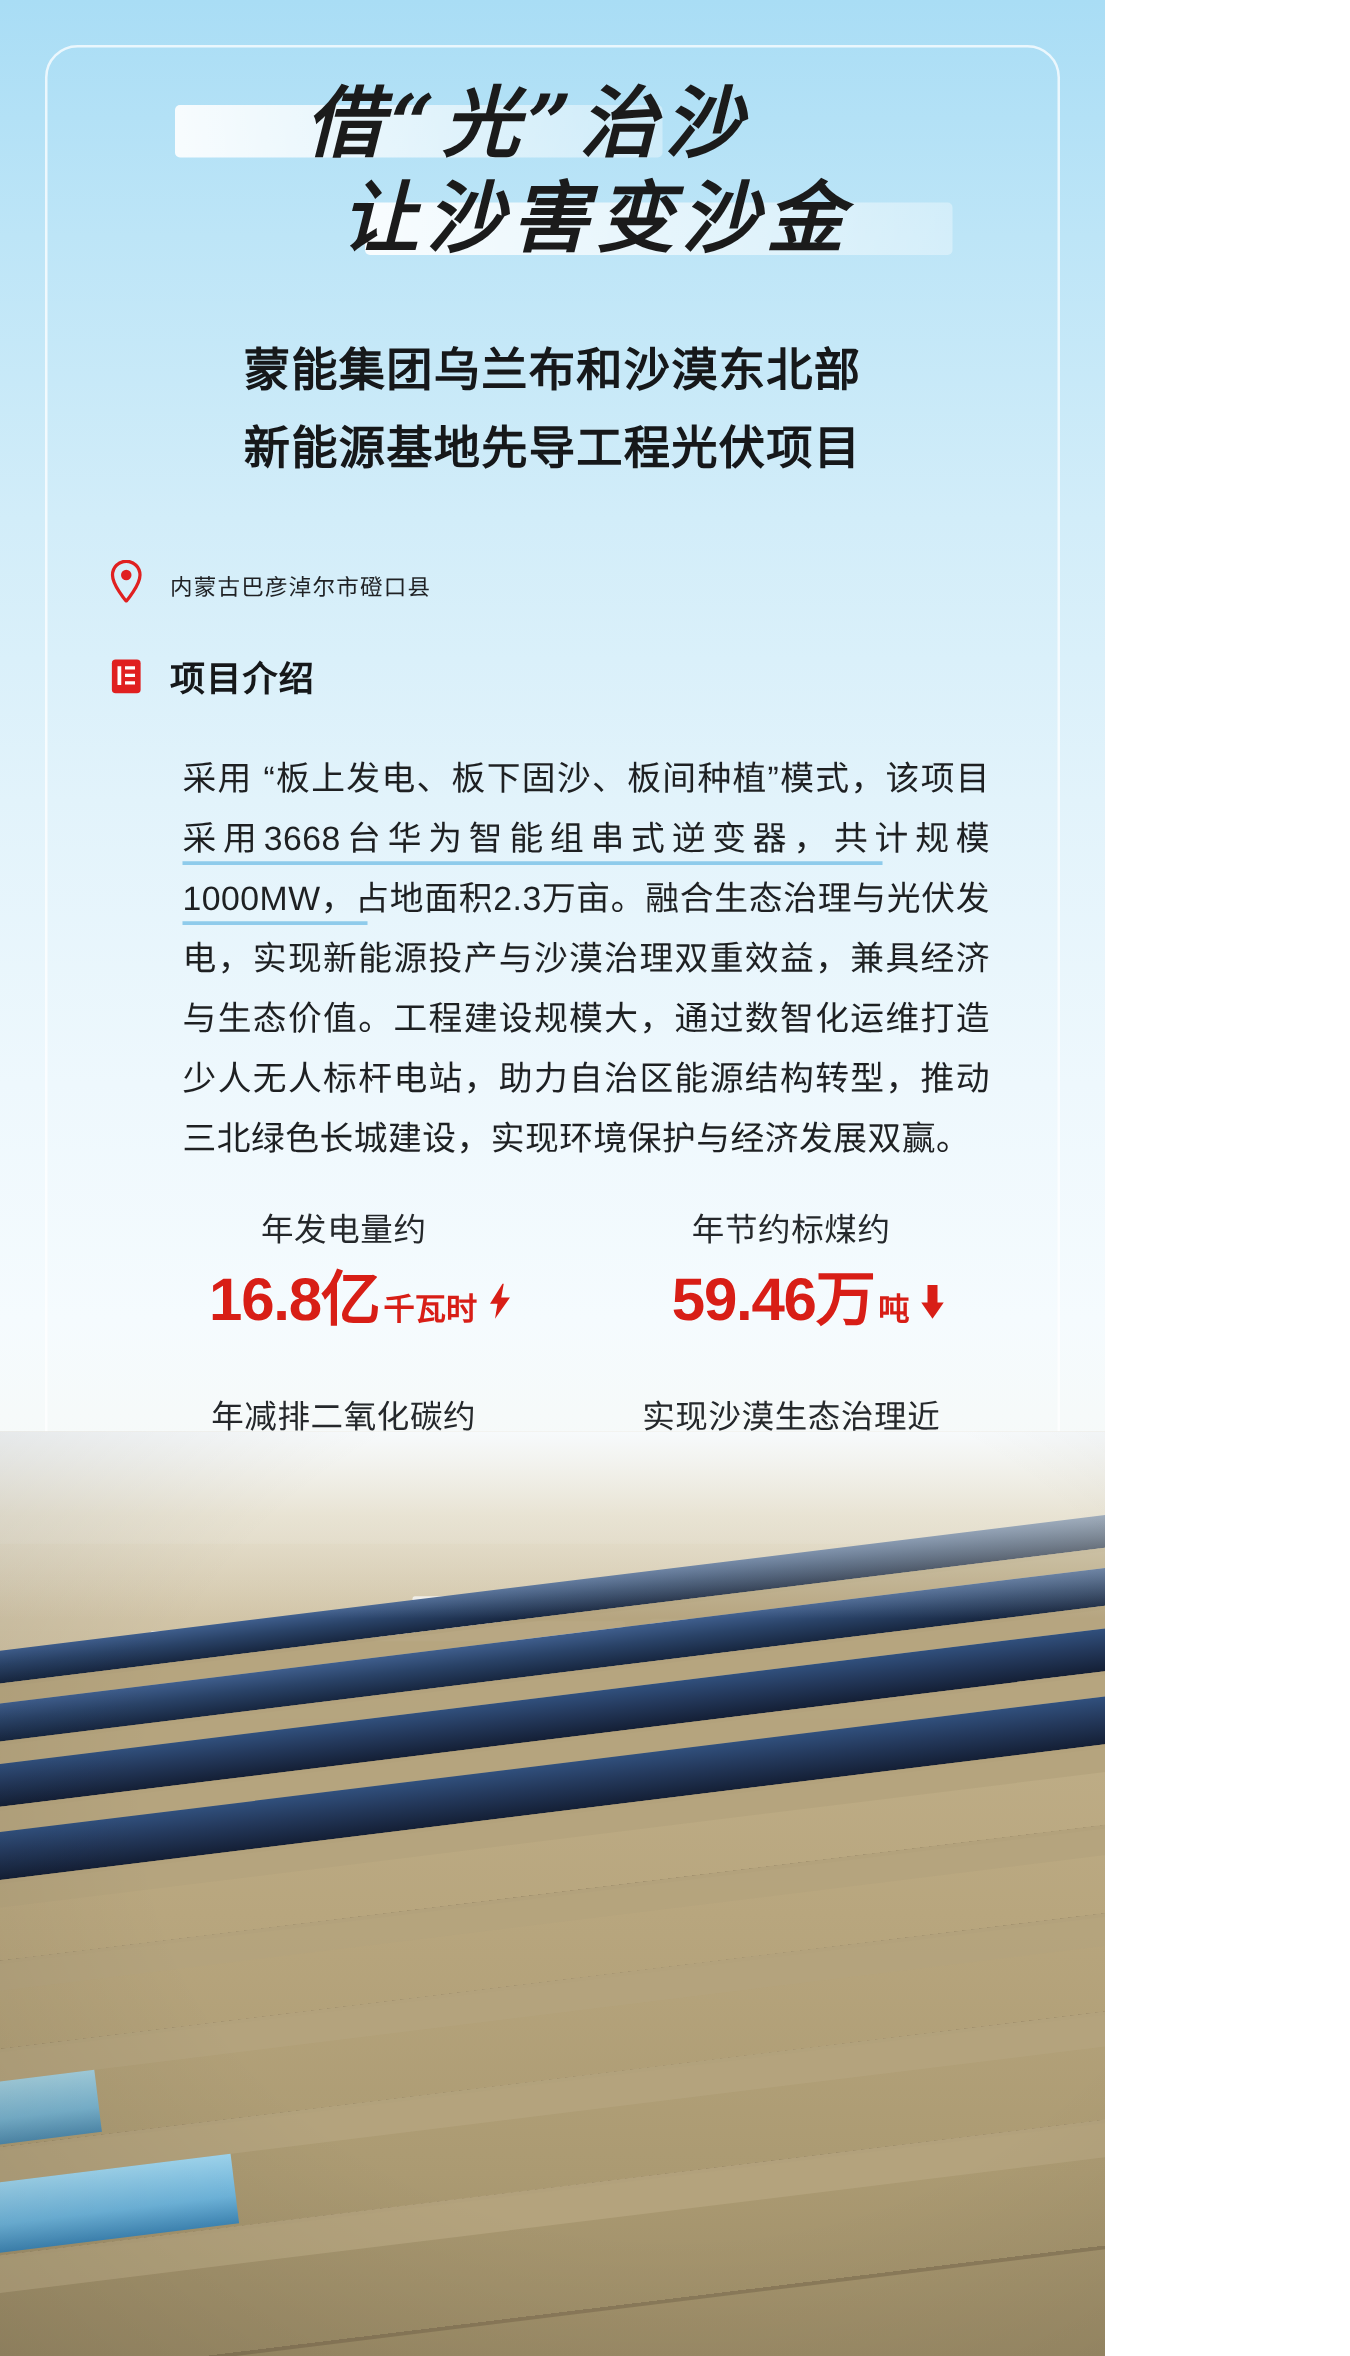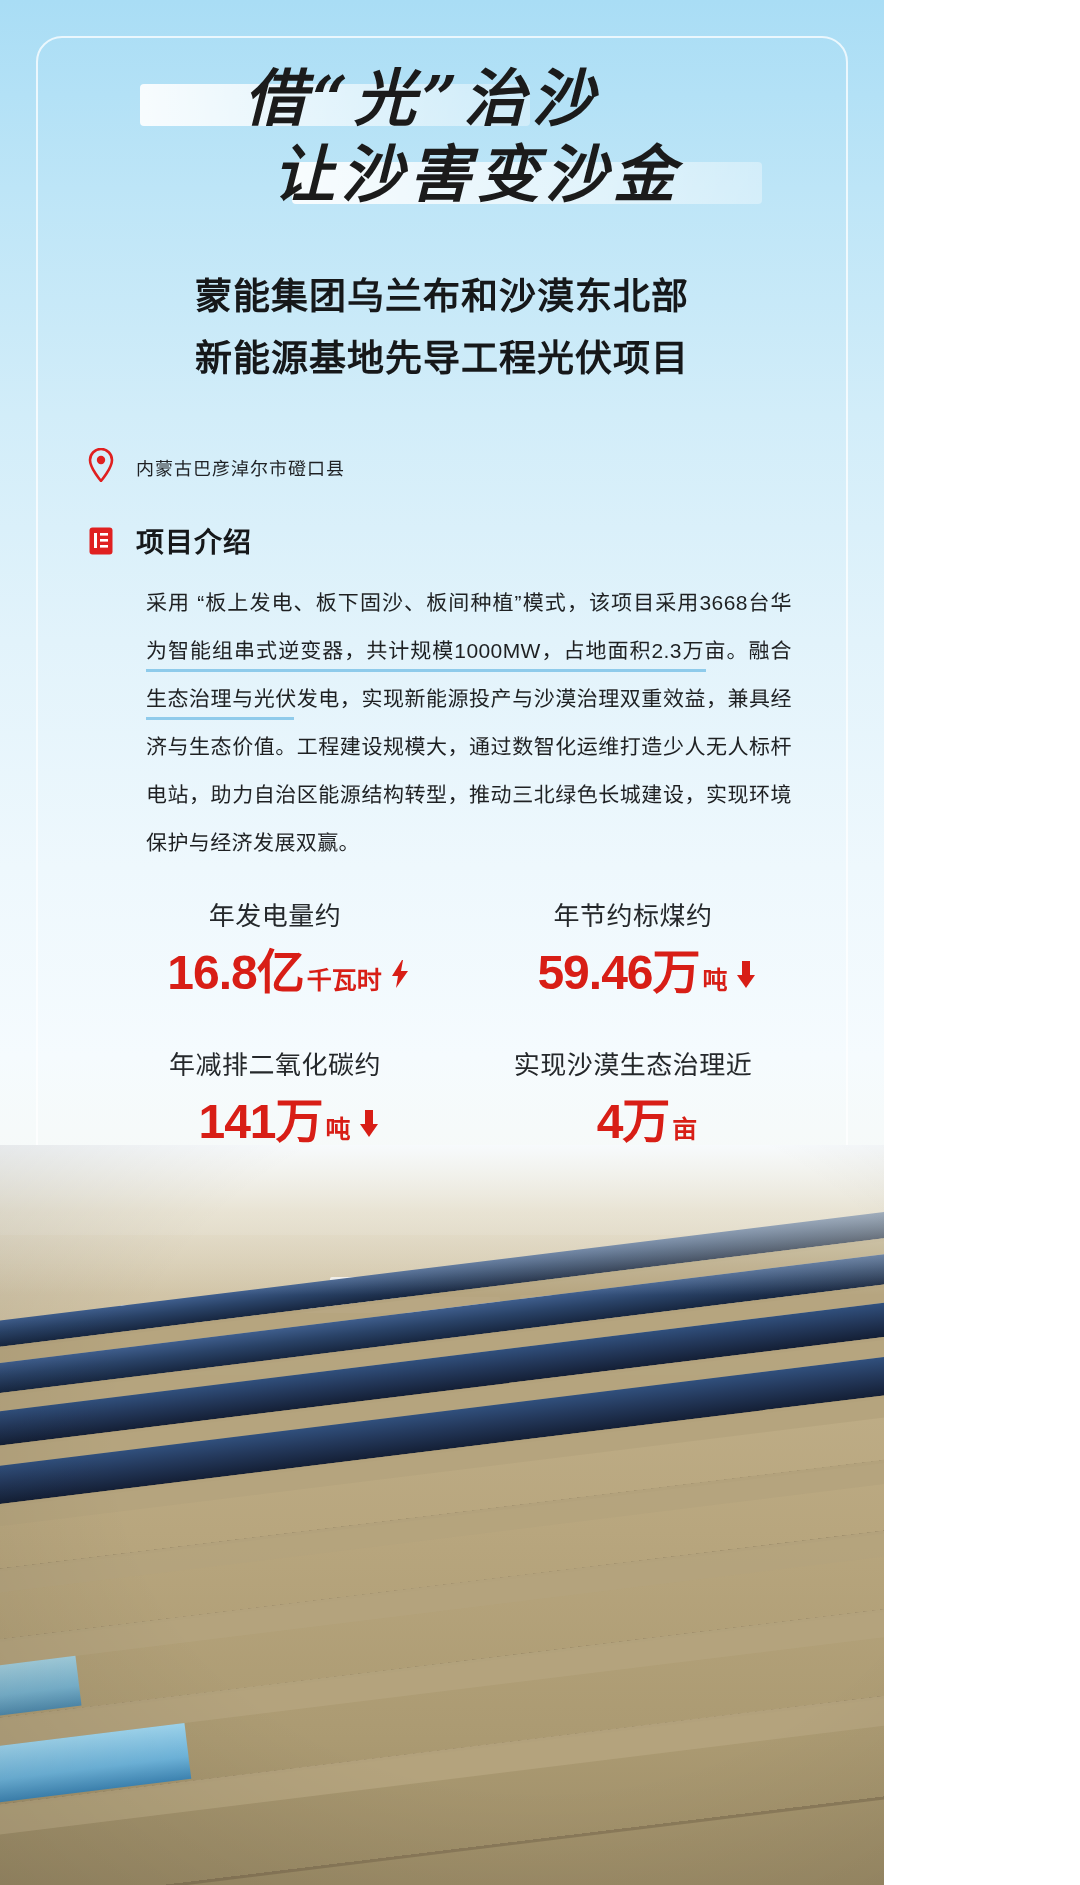--- a/index.html
+++ b/index.html
@@ -101,22 +101,22 @@
   }
   .sec-head .sec-title {
     font-size: 28px;
     font-weight: bold;
     color: #16181a;
     letter-spacing: 1px;
   }
 
   
   .body-text {
-    margin: 19px 92px 0 146px;
-    font-size: 21px;
+    margin: 38px 92px 0 146px;
+    font-size: 27px;
     line-height: 48px;
     color: #1e2022;
     text-align: justify;
     letter-spacing: 0.4px;
     position: relative;
   }
   .underline-a, .underline-b {
     position: absolute;
     height: 3px;
     background: #7fc3e8;

